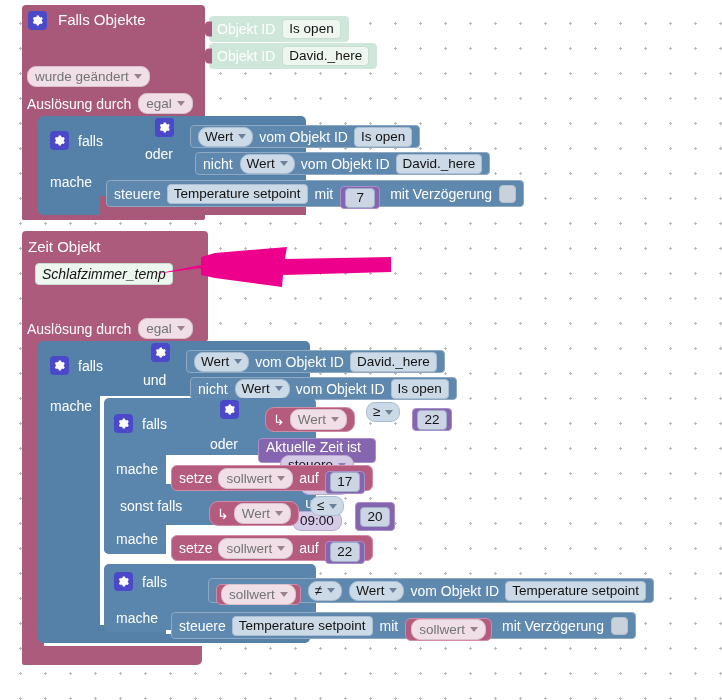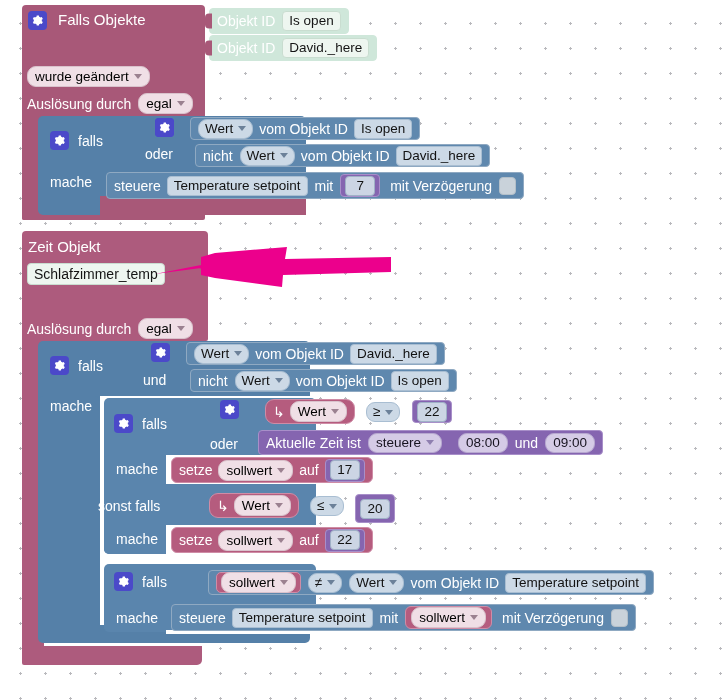--- a/index.html
+++ b/index.html
@@ -32,21 +32,21 @@
   
   .ctrl{
     background:#5580a8;
     border-radius:5px;
   }
   .ctrl-i{background:#5a85ad;}
 
   
   .pill{
     display:inline-flex;align-items:center;
-    background:#f0dfe6;color:#000000;
+    background:#f0dfe6;color:#737373;
     border-radius:9px;padding:1px 7px;
     font-size:13.5px;line-height:17px;
     border:1px solid #d9c2cc;
     white-space:nowrap;
   }
   .pill-blue{
     display:inline-flex;align-items:center;
     background:#ccd9e6;color:#121212;
     border-radius:4px;padding:0px 6px;
     font-size:13.5px;line-height:18px;
@@ -92,20 +92,21 @@
     align-items:center;justify-content:center;flex:0 0 auto;
   }
   .gear svg{display:block;}
 
   
   .rep{
     position:absolute;display:flex;align-items:center;
     box-sizing:border-box;border-radius:4px;
     padding:0 7px;white-space:nowrap;
     font-size:14px;
+    margin-top:8px;
   }
   .rep-blue{background:#5f88ae;border:1px solid #8fa9c2;}
   .rep-pink{background:#b55c7e;border:1px solid #cf8ca6;}
   .rep-purple{background:#8565b0;border:1px solid #a88fc9;}
   .rep-teal{background:#cfe7da;border:1px solid #cfe7da;color:#ffffff;}
   .rep-opblue{background:#c3d2e0;border:1px solid #a9bed2;color:#1a1a1a;}
 
   
   .notch{
     position:absolute;left:-6px;top:50%;transform:translateY(-50%);
@@ -225,21 +226,21 @@
     <span class="lbl" style="margin:0 7px 0 10px;">mit Verzögerung</span>
     <span class="sock"></span>
   </div>
 
   <div class="blk hat hat-2" style="left:22px;top:231px;width:186px;height:110px;"></div>
   <div class="blk hat hat-2" style="left:22px;top:335px;width:22px;height:330px;"></div>
   <div class="blk hat hat-2" style="left:22px;top:646px;width:180px;height:19px;border-radius:0 0 5px 5px;"></div>
 
   <span class="lbl" style="position:absolute;left:28px;top:238px;font-size:15px;">Zeit Objekt</span>
 
-  <span class="pill-wht" style="position:absolute;left:27px;top:263px;font-size:14px;line-height:20px;padding:0 6px;">Schlafzimmer_temp</span>
+  <span class="pill-wht" style="position:absolute;left:35px;top:263px;font-size:14px;line-height:20px;padding:0 6px;font-style:italic;">Schlafzimmer_temp</span>
 
 
   <div style="position:absolute;left:27px;top:318px;display:flex;align-items:center;gap:7px;">
     <span class="lbl">Auslösung durch</span>
     <span class="pill">
       <span>egal</span>
       <i class="caret"></i>
     </span>
   </div>
 
@@ -319,21 +320,21 @@
   <span class="pill-blue rd" style="position:absolute;left:366px;top:402px;">
     <span>≥</span>
     <i class="caret b"></i>
   </span>
   <div class="rep rep-purple" style="left:412px;top:400px;height:23px;padding:0 4px;">
     <span class="pill-num">22</span>
   </div>
 
   <span class="lbl" style="position:absolute;left:210px;top:436px;">oder</span>
 
-  <div class="rep rep-purple" style="left:258px;top:430px;height:25px;">
+  <div class="rep rep-purple" style="left:258px;top:430px;height:25px;flex-direction:column;">
     <span class="lbl" style="margin-right:7px;">Aktuelle Zeit ist</span>
     <span class="pill-purp">
       <span>steuere</span>
       <i class="caret p"></i>
     </span>
     <span class="pill-purp" style="margin-left:16px;">08:00</span>
     <span class="lbl" style="margin:0 7px;">und</span>
     <span class="pill-purp">09:00</span>
   </div>
 
@@ -343,21 +344,21 @@
     <span class="pill">
       <span>sollwert</span>
       <i class="caret"></i>
     </span>
     <span class="lbl" style="margin:0 6px;">auf</span>
     <span class="rep rep-purple" style="position:relative;height:23px;padding:0 4px;">
       <span class="pill-num">17</span>
     </span>
   </div>
 
-  <span class="lbl" style="position:absolute;left:98px;top:498px;">sonst falls</span>
+  <span class="lbl" style="position:absolute;left:120px;top:498px;">sonst falls</span>
 
   <div class="rep rep-pink" style="left:209px;top:493px;height:25px;border-radius:9px;">
     <span style="margin-right:5px;font-size:14px;color:#fff;">↳</span>
     <span class="pill">
       <span>Wert</span>
       <i class="caret"></i>
     </span>
   </div>
   <span class="pill-blue rd" style="position:absolute;left:310px;top:496px;">
     <span>≤</span>

